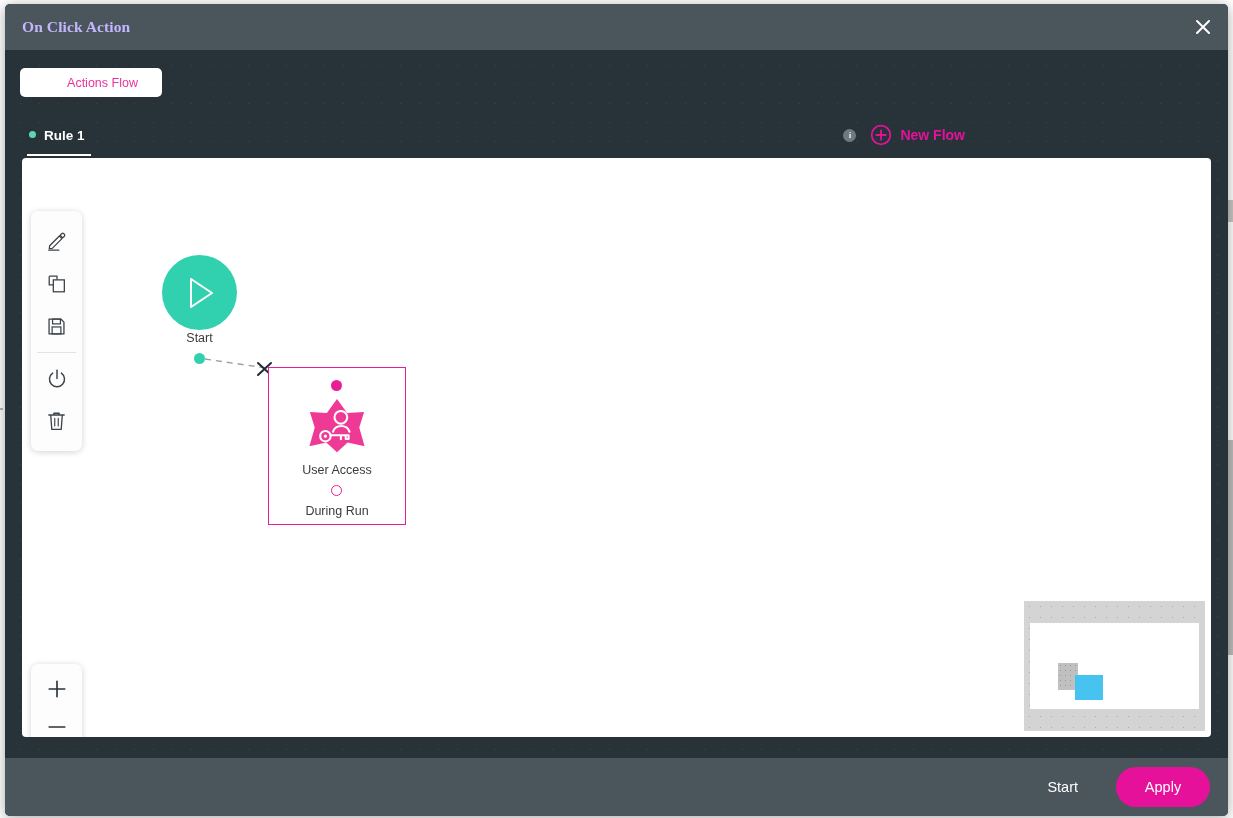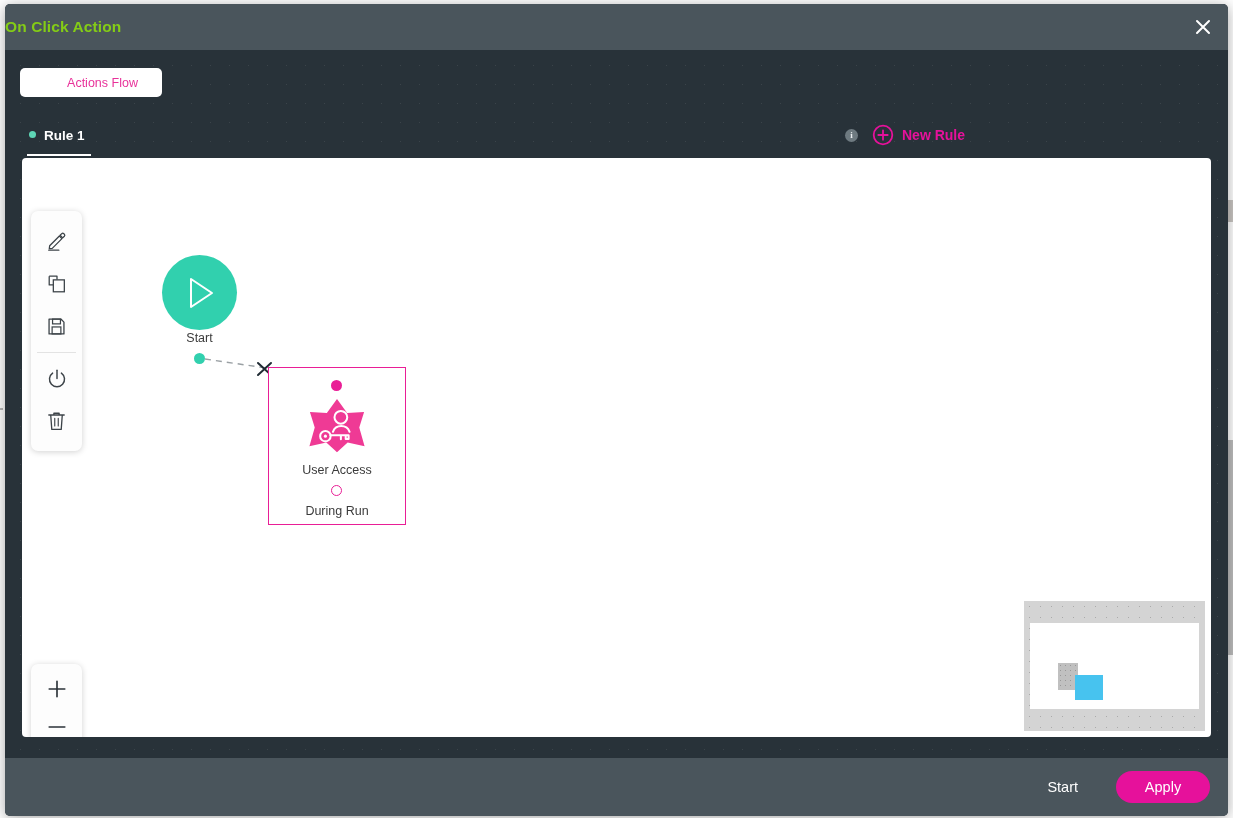--- a/index.html
+++ b/index.html
@@ -68,25 +68,26 @@
   .modal-header {
     position: absolute;
     left: 0; top: 0;
     width: 100%;
     height: 46px;
     background: #4a555c;
     display: flex;
     align-items: center;
   }
   .modal-title {
-    margin-left: 0;
-    color: #84cc16;
+    margin-left: 17px;
+    color: #c4b5fd;
     font-size: 15.5px;
     font-weight: bold;
     letter-spacing: 0.1px;
+    font-family: Liberation Serif, serif;
   }
   .close-btn {
     position: absolute;
     right: 10px;
     top: 8px;
     width: 30px;
     height: 30px;
     display: flex;
     align-items: center;
     justify-content: center;
@@ -410,21 +411,21 @@
     margin-right: 26px;
     cursor: pointer;
     background: none;
     border: none;
     font-family: "Liberation Sans", sans-serif;
     padding: 8px 12px;
   }
   .apply-btn {
     margin-right: 18px;
     width: 94px;
-    height: 32px;
+    height: 40px;
     border-radius: 22px;
     background: #e6119b;
     color: #ffffff;
     font-size: 14.5px;
     border: none;
     cursor: pointer;
     font-family: "Liberation Sans", sans-serif;
   }
 </style>
 </head>
@@ -459,21 +460,21 @@
         <span class="rule-dot"></span>
         <span class="rule-label">Rule 1</span>
       </div>
       <div class="rule-right">
         <div class="info-badge">i</div>
         <div class="new-rule-btn">
           <svg class="plus-circle" width="22" height="22" viewBox="0 0 22 22">
             <circle cx="11" cy="11" r="9.3" stroke="#e6119b" stroke-width="1.8" fill="none"></circle>
             <path d="M11 6.3 L11 15.7 M6.3 11 L15.7 11" stroke="#e6119b" stroke-width="1.8" stroke-linecap="round"></path>
           </svg>
-          <span class="new-rule-label">New Rule</span>
+          <span class="new-rule-label">New Flow</span>
         </div>
       </div>
     </div>
 
     <div class="canvas">
 
       <svg class="conn-svg">
         <path d="M183 201 L244 210" stroke="#9aa0a4" stroke-width="1.4" stroke-dasharray="6 5" fill="none"></path>
         <path d="M236 205 L249 217 M249 205 L236 217" stroke="#1f2a33" stroke-width="2" stroke-linecap="round" fill="none"></path>
       </svg>

